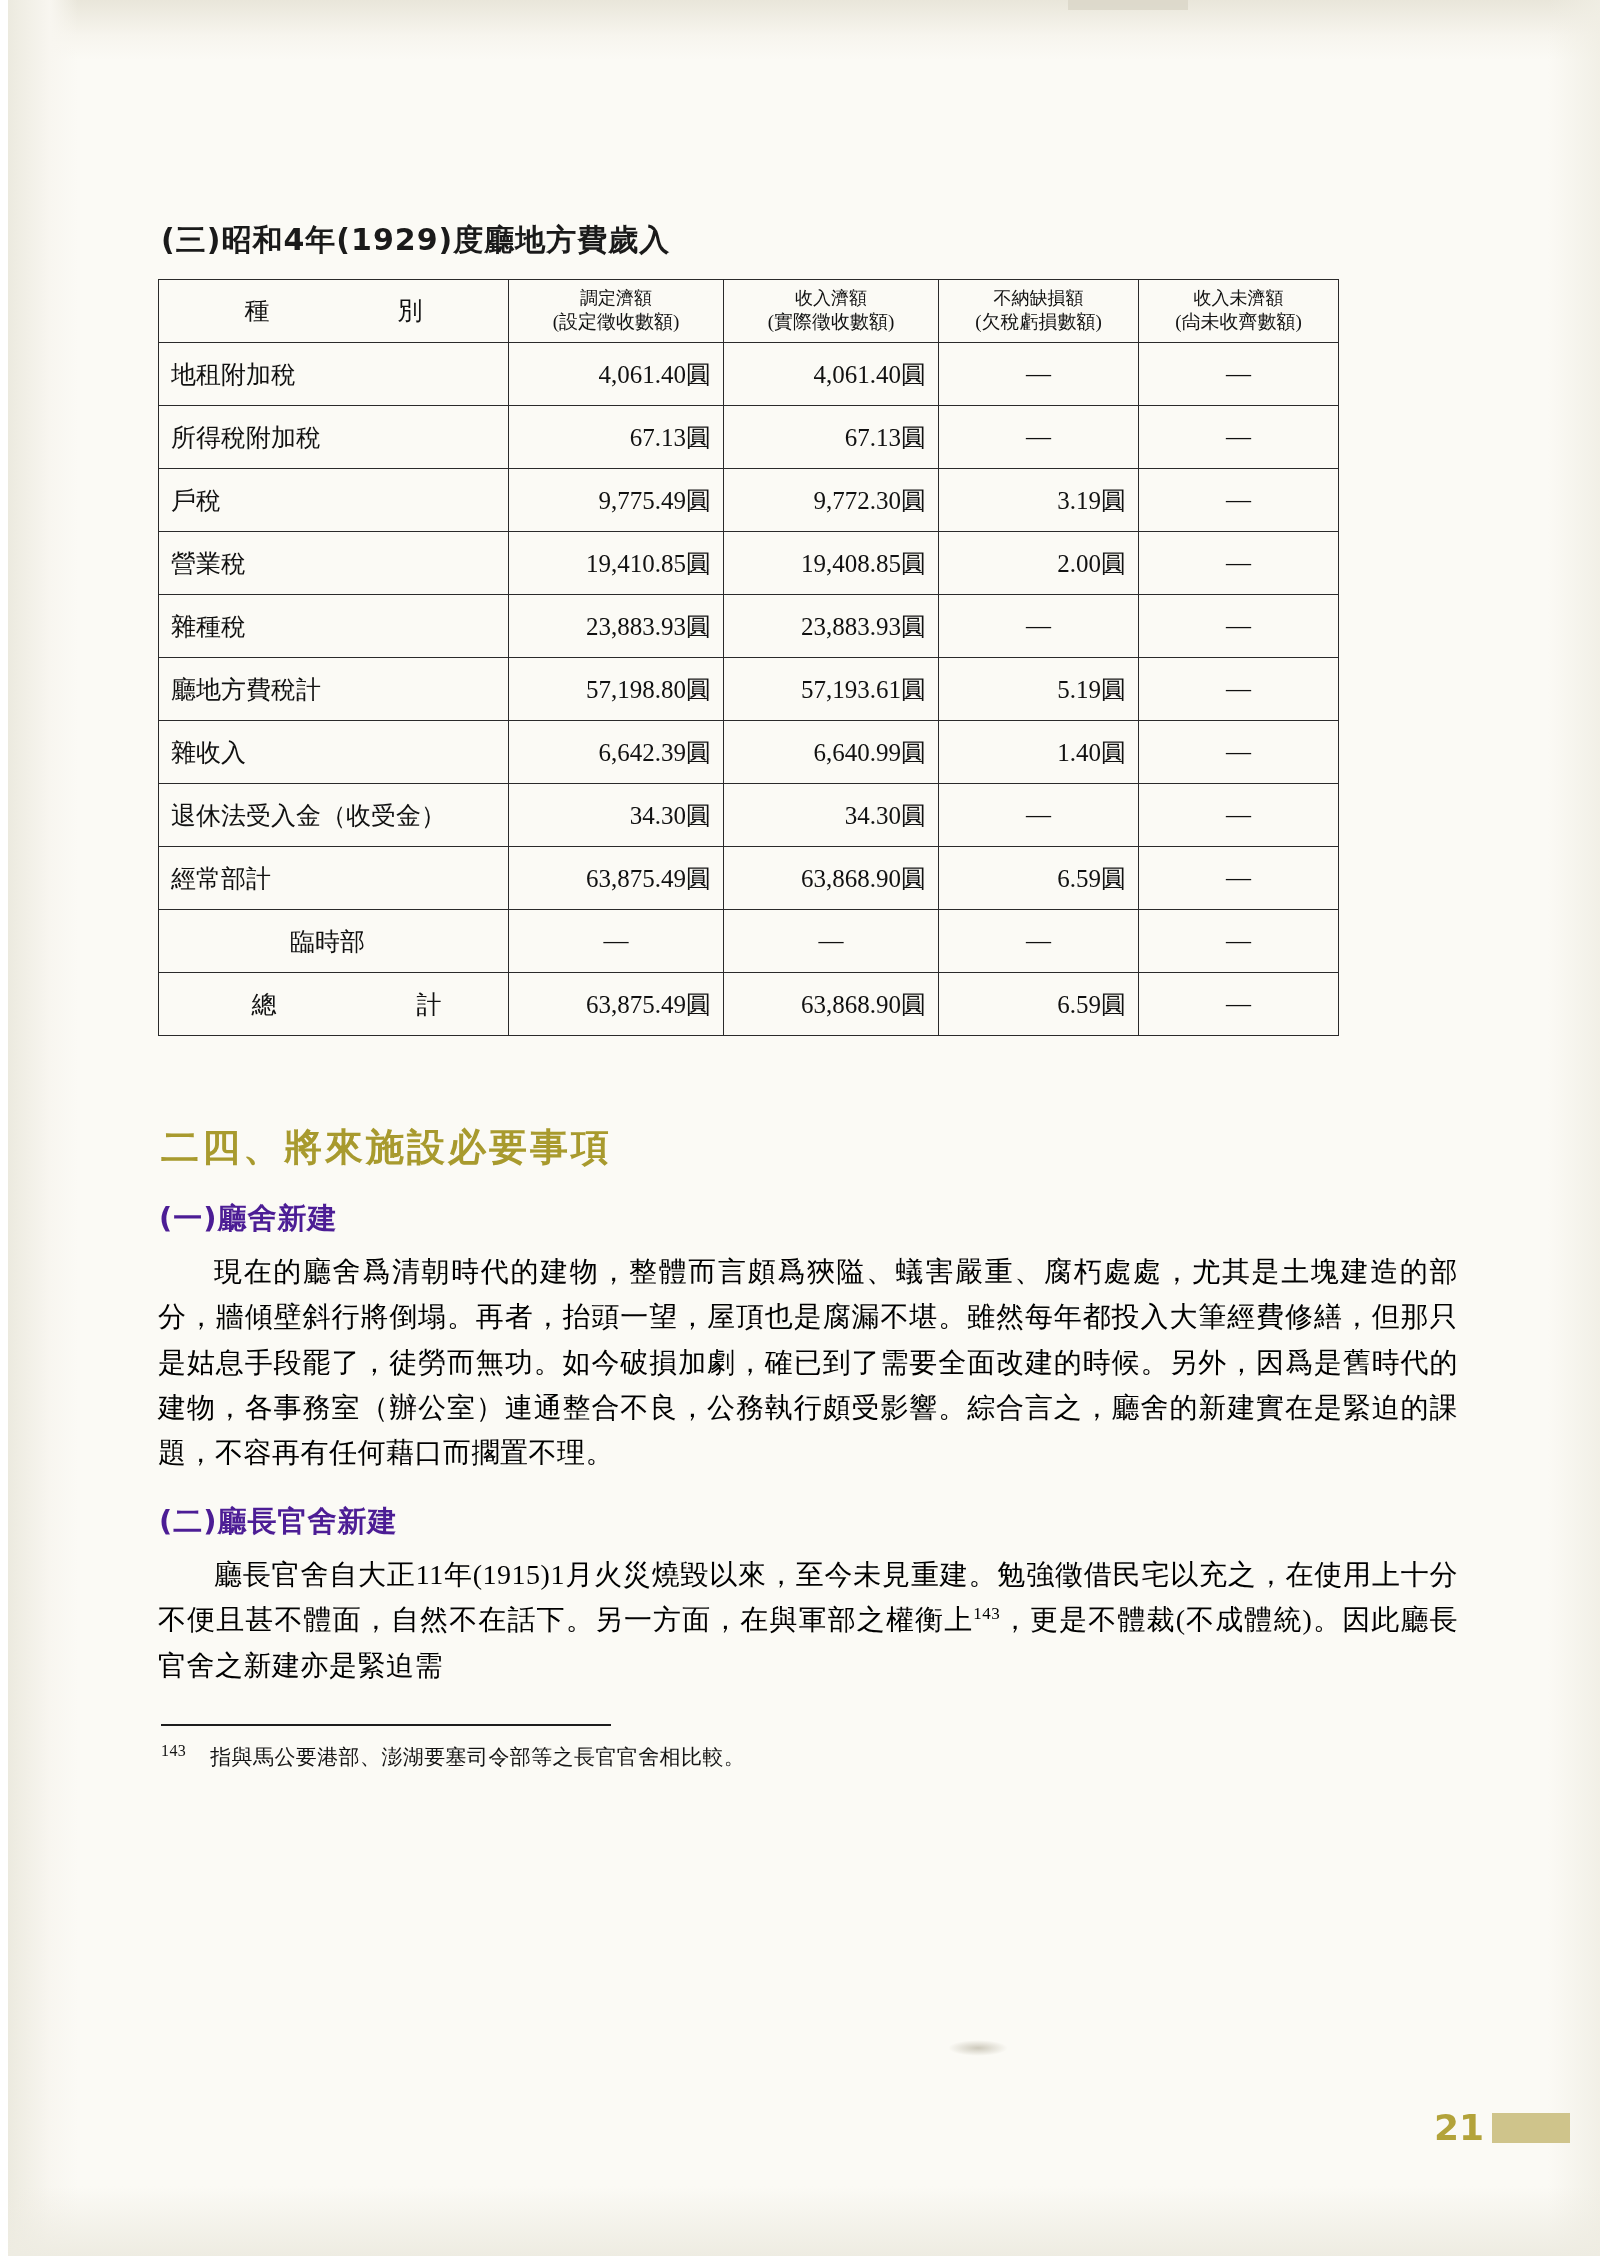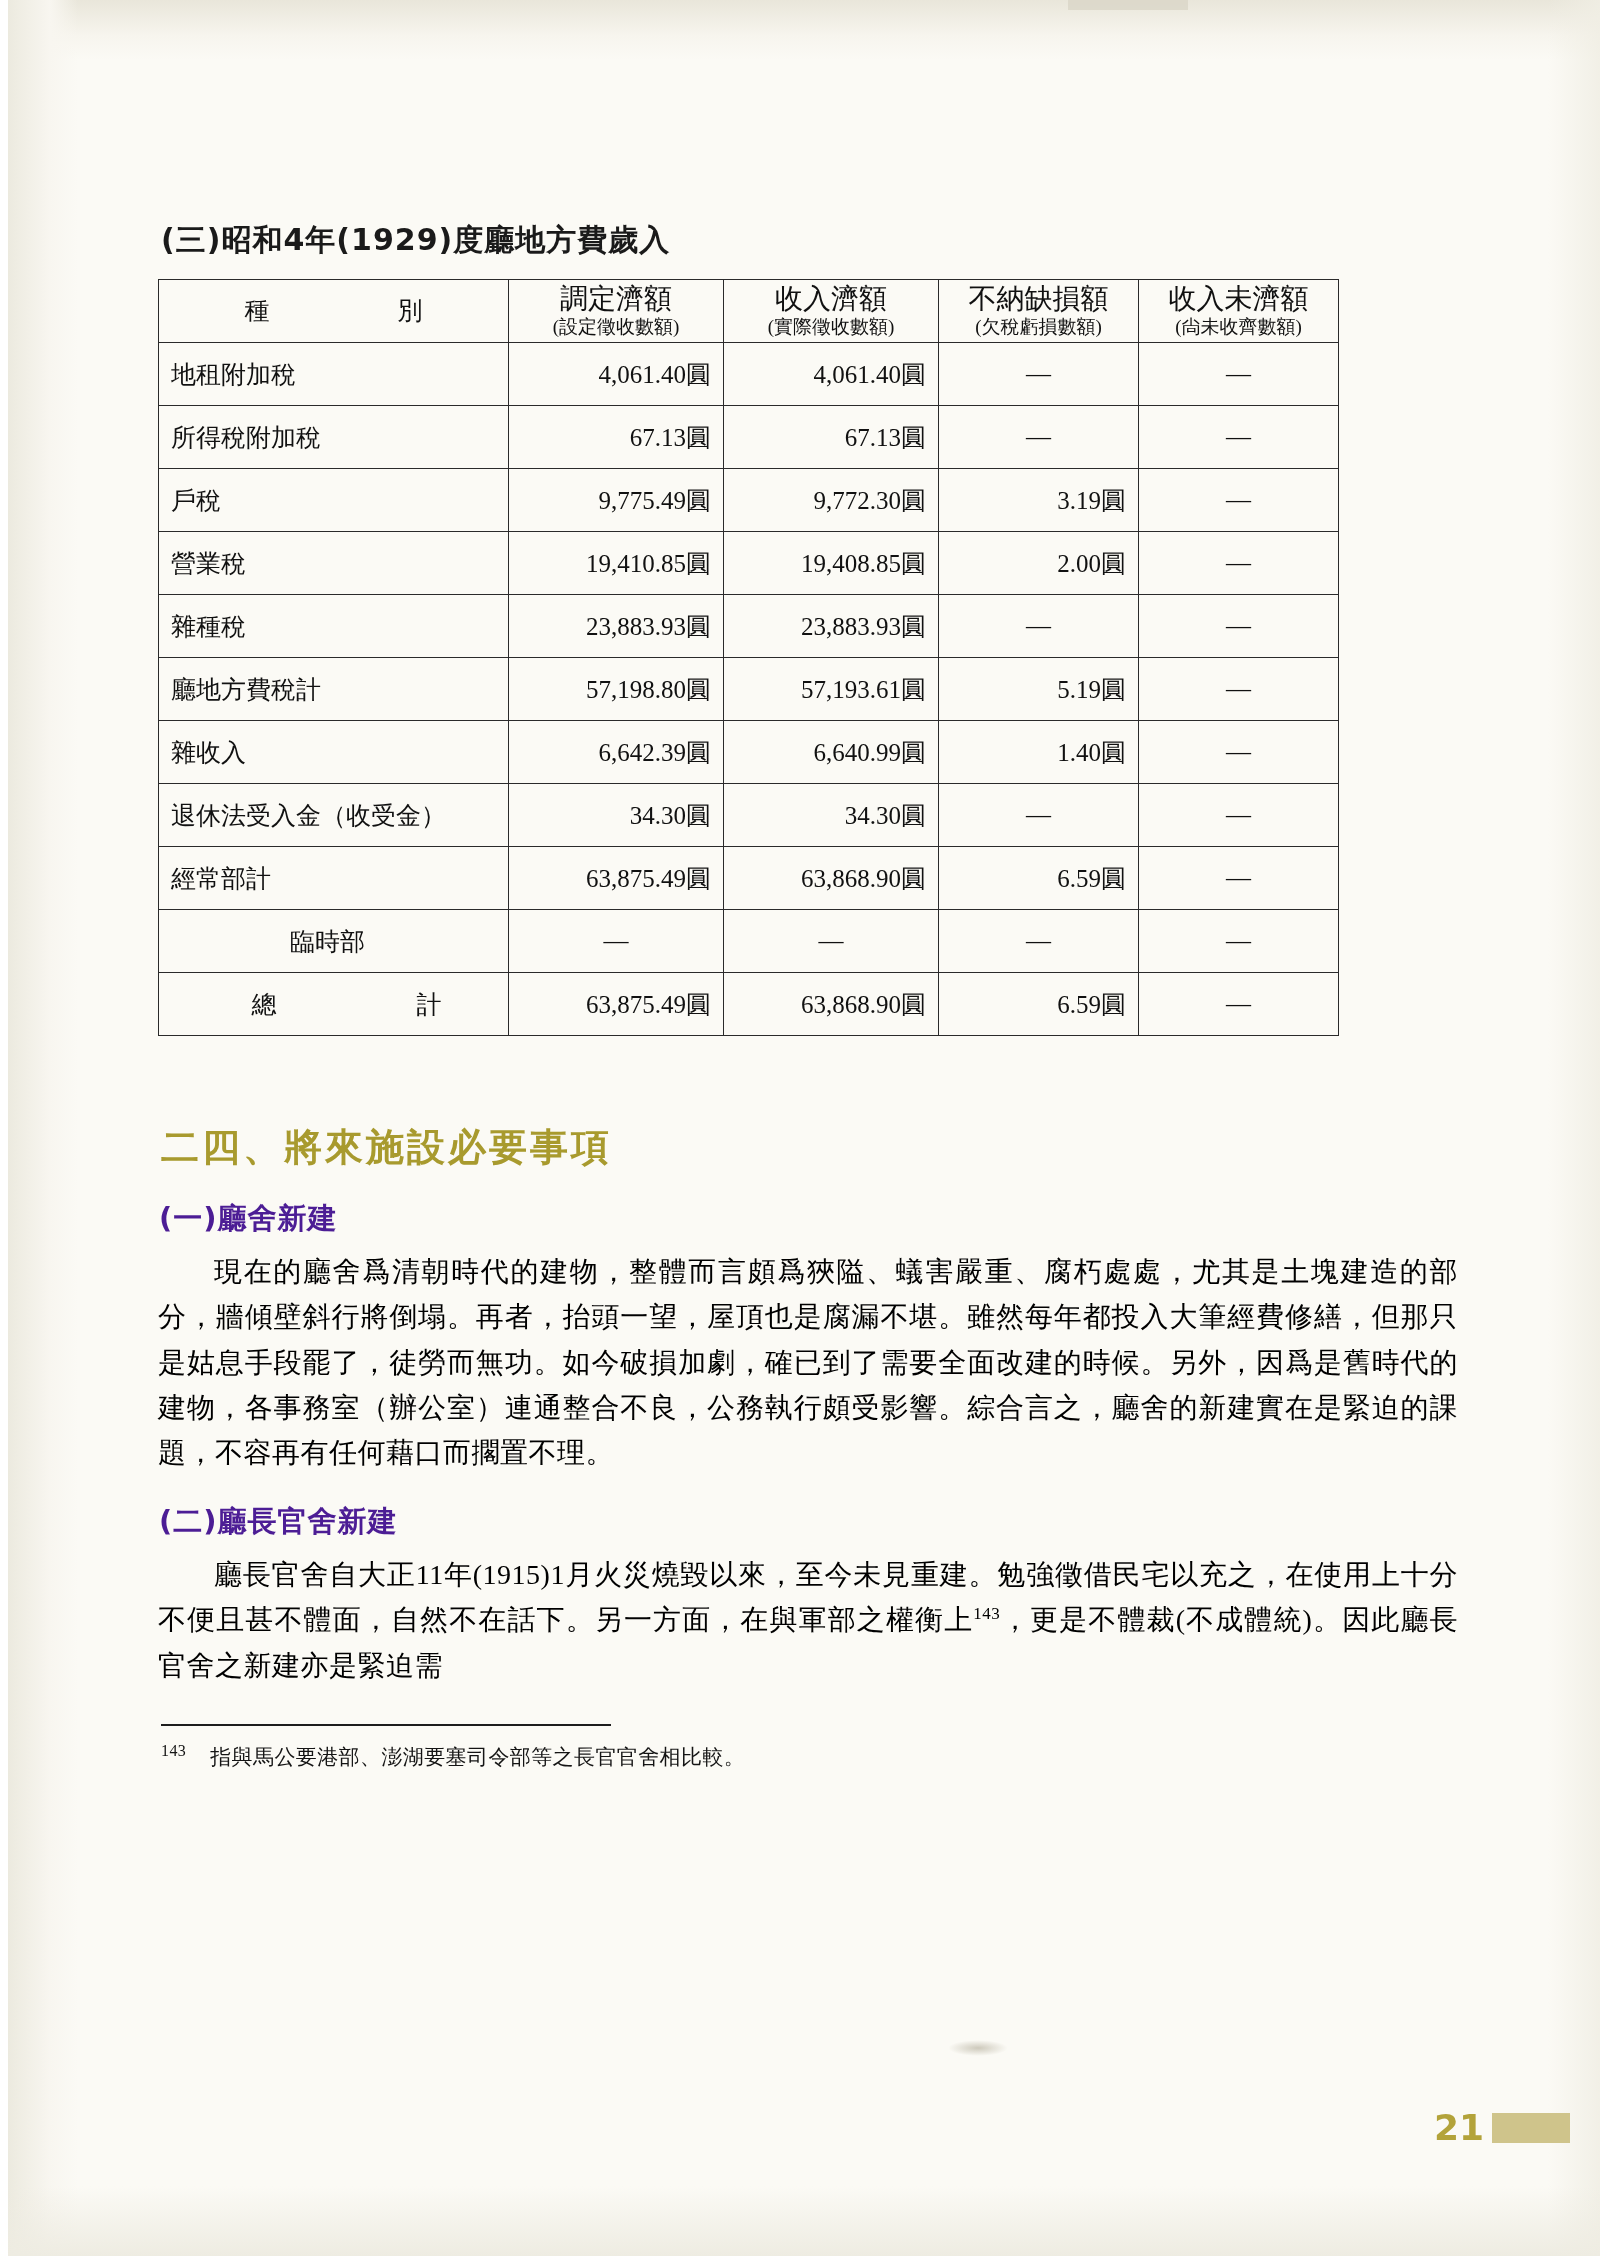--- a/index.html
+++ b/index.html
@@ -86,21 +86,21 @@
   table.budget col.c3 { width: 200px; }
   table.budget col.c4 { width: 200px; }
 
   th.hdr {
     text-align: center;
     font-weight: normal;
     height: 92px;
     vertical-align: middle;
     line-height: 1.1;
   }
-  th.hdr .big { font-size: 28px; display: block; }
+  th.hdr .big { font-size: 18px; display: block; }
   th.hdr .small { font-size: 19px; display: block; margin-top: 3px; }
   th.kind {
     text-align: center;
     letter-spacing: 26px;
     text-indent: 26px;
     font-size: 26px;
     font-weight: normal;
   }
   td.label {
     text-align: left;

